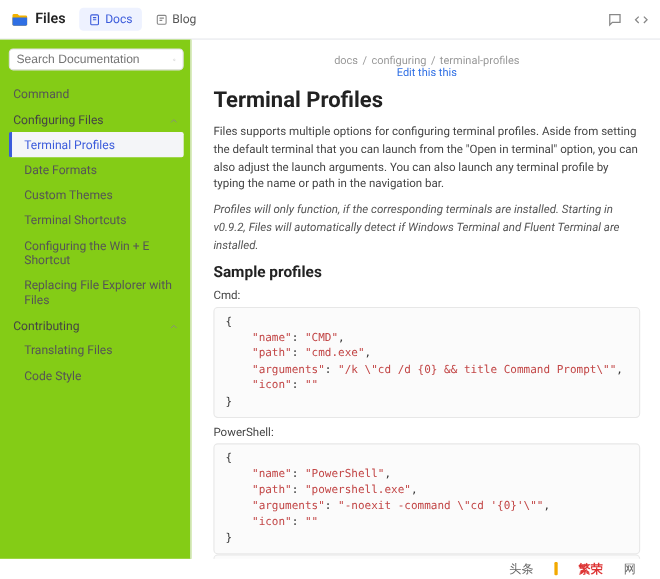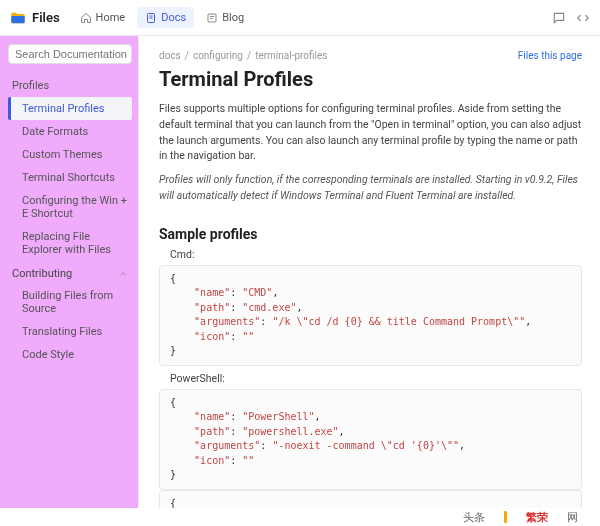--- a/index.html
+++ b/index.html
@@ -12,41 +12,41 @@
 .topnav { display:flex; align-items:center; gap:4px; }
 .topnav-item { display:flex; align-items:center; gap:4px; padding:4px 8px; border-radius:4px; font-size:11px; color:#555; cursor:pointer; }
 .topnav-item.active { background:#eef2ff; color:#3b5bdb; }
 .topnav-item .mini { width:12px; height:12px; color:#888; }
 .topnav-item.active .mini { color:#3b5bdb; }
 .top-right { margin-left:auto; display:flex; gap:10px; color:#888; }
 .top-right .ico { width:14px; height:14px; cursor:pointer; }
 
 
 .layout { display:flex; height:calc(526px - 36px - 18px); }
-.sidebar { width:139px; background:#f0abfc; border-right:1px solid #eee; padding:8px 6px 8px 8px; overflow:hidden; }
+.sidebar { width:174px; background:#84cc16; border-right:1px solid #eee; padding:8px 6px 8px 8px; overflow:hidden; }
 .search-box { display:flex; align-items:center; background:#fff; border:1px solid #e0e0e0; border-radius:4px; padding:3px 6px; margin-bottom:10px; }
 .search-box input { border:none; outline:none; font-size:11px; flex:1; background:transparent; color:#555; }
 .search-box .sico { width:11px; height:11px; color:#aaa; }
 
 .side-item { font-size:11px; color:#555; padding:5px 4px; cursor:pointer; border-radius:3px; }
 .side-heading { display:flex; align-items:center; justify-content:space-between; font-size:11px; color:#444; padding:6px 4px 4px; cursor:pointer; }
 .side-heading .chev { width:10px; height:10px; color:#888; }
 .side-sub { font-size:11px; color:#555; padding:5px 2px 5px 14px; cursor:pointer; border-radius:2px; }
 .side-sub.active { color:#3b5bdb; border-left:3px solid #3b5bdb; padding-left:11px; background:#f4f5f8; }
 
 
 .main { flex:1; padding:14px 18px 10px 20px; overflow:hidden; position:relative; }
-.crumbs-row { display:flex; justify-content:space-between; align-items:center; font-size:10px; color:#999; margin-bottom:6px; }
+.crumbs-row { display:flex; justify-content:space-between; align-items:center; font-size:10px; color:#999; margin-bottom:6px;flex-direction:column; }
 .crumbs span.sep { margin:0 4px; }
 .editlink { color:#2f6fe4; font-size:10px; cursor:pointer; }
 h1.page-title { font-size:20px; font-weight:700; color:#222; margin-bottom:10px; }
 .para { font-size:10.5px; color:#444; line-height:1.5; margin-bottom:8px; }
 .para.italic { font-style:italic; color:#555; }
-h2.section { font-size:14px; font-weight:700; color:#222; margin:22px 0 6px; }
-.snip-label { font-size:10.5px; color:#444; margin:6px 11px 4px; }
+h2.section { font-size:14px; font-weight:700; color:#222; margin:10px 0 6px; }
+.snip-label { font-size:10.5px; color:#444; margin:6px 0 4px; }
 
 .codeblock { border:1px solid #e7e7e7; background:#fbfbfb; border-radius:4px; padding:6px 10px; font-family:Menlo,Consolas,monospace; font-size:10px; line-height:1.45; color:#333; white-space:pre; overflow:hidden; }
 .codeblock .k { color:#c24646; }
 .codeblock .s { color:#c24646; }
 
 
 .footer-wm { position:absolute; bottom:0; right:16px; height:18px; display:flex; align-items:center; gap:19px; padding:0 6px; font-size:11px; color:#666; }
 .footer-wm .bar { width:3px; height:12px; background:#f2a900; border-radius:1px; }
 .footer-wm .red { color:#d33; font-weight:600; }
 </style>
@@ -55,26 +55,20 @@
 
 <div class="topbar">
   <div class="brand">
     <svg class="logo" viewBox="0 0 24 24">
       <path d="M2 6 a2 2 0 0 1 2-2 h5 l2 2 h9 a2 2 0 0 1 2 2 v10 a2 2 0 0 1-2 2 H4 a2 2 0 0 1-2-2 z" fill="#f2b200"></path>
       <path d="M2 9 h20 v9 a2 2 0 0 1-2 2 H4 a2 2 0 0 1-2-2 z" fill="#2f6fe4"></path>
     </svg>
     <span>Files</span>
   </div>
   <div class="topnav">
-    <div class="topnav-item">
-      <svg class="mini" viewBox="0 0 24 24">
-          <path d="M3 11 12 3l9 8v9a1 1 0 0 1-1 1h-5v-6H9v6H4a1 1 0 0 1-1-1z" fill="none" stroke="currentColor" stroke-width="2"></path>
-        </svg>
-      <span>Home</span>
-    </div>
     <div class="topnav-item active">
       <svg class="mini" viewBox="0 0 24 24">
           <rect x="5" y="3" width="14" height="18" rx="2" fill="none" stroke="currentColor" stroke-width="2"></rect>
           <path d="M9 8h6M9 12h6" stroke="currentColor" stroke-width="2"></path>
         </svg>
       <span>Docs</span>
     </div>
     <div class="topnav-item">
       <svg class="mini" viewBox="0 0 24 24">
           <rect x="4" y="4" width="16" height="16" rx="2" fill="none" stroke="currentColor" stroke-width="2"></rect>
@@ -97,46 +91,51 @@
 
   <aside class="sidebar">
     <div class="search-box">
       <input placeholder="Search Documentation" style="">
       <svg class="sico" viewBox="0 0 24 24">
           <circle cx="11" cy="11" r="6" fill="none" stroke="currentColor" stroke-width="2"></circle>
           <path d="M20 20l-4-4" stroke="currentColor" stroke-width="2"></path>
         </svg>
     </div>
 
-    <div class="side-item">Profiles</div>
+    <div class="side-item">Command</div>
 
+    <div class="side-heading">
+      <span>Configuring Files</span>
+      <svg class="chev" viewBox="0 0 24 24">
+          <path d="M6 15l6-6 6 6" fill="none" stroke="currentColor" stroke-width="2"></path>
+        </svg>
+    </div>
     <div class="side-sub active">Terminal Profiles</div>
     <div class="side-sub">Date Formats</div>
     <div class="side-sub">Custom Themes</div>
     <div class="side-sub">Terminal Shortcuts</div>
     <div class="side-sub">Configuring the Win + E Shortcut</div>
     <div class="side-sub">Replacing File Explorer with Files</div>
 
     <div class="side-heading">
       <span>Contributing</span>
       <svg class="chev" viewBox="0 0 24 24">
           <path d="M6 15l6-6 6 6" fill="none" stroke="currentColor" stroke-width="2"></path>
         </svg>
     </div>
-    <div class="side-sub">Building Files from Source</div>
     <div class="side-sub">Translating Files</div>
     <div class="side-sub">Code Style</div>
   </aside>
 
   <main class="main">
     <div class="crumbs-row">
       <div class="crumbs">
         <span>docs</span><span class="sep">/</span><span>configuring</span><span class="sep">/</span><span>terminal-profiles</span>
       </div>
-      <div class="editlink">Files this page</div>
+      <div class="editlink">Edit this this</div>
     </div>
 
     <h1 class="page-title">Terminal Profiles</h1>
     <p class="para">Files supports multiple options for configuring terminal profiles. Aside from setting the default terminal that you can launch from the "Open in terminal" option, you can also adjust the launch arguments. You can also launch any terminal profile by typing the name or path in the navigation bar.</p>
     <p class="para italic">Profiles will only function, if the corresponding terminals are installed. Starting in v0.9.2, Files will automatically detect if Windows Terminal and Fluent Terminal are installed.</p>
 
     <h2 class="section">Sample profiles</h2>
 
     <div id="snips">
         <div class="snip-label">Cmd:</div>

